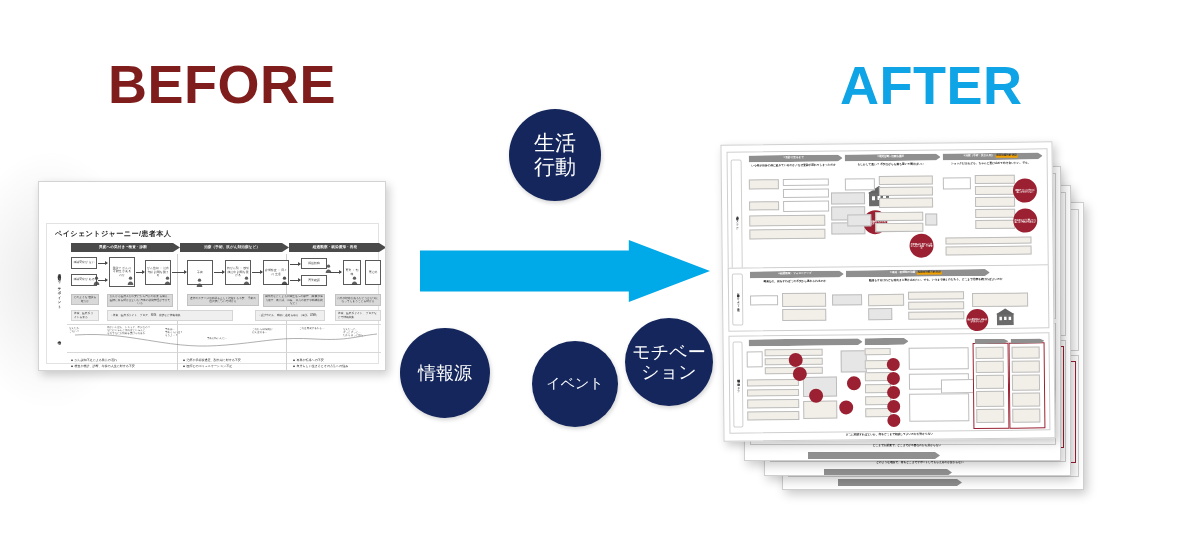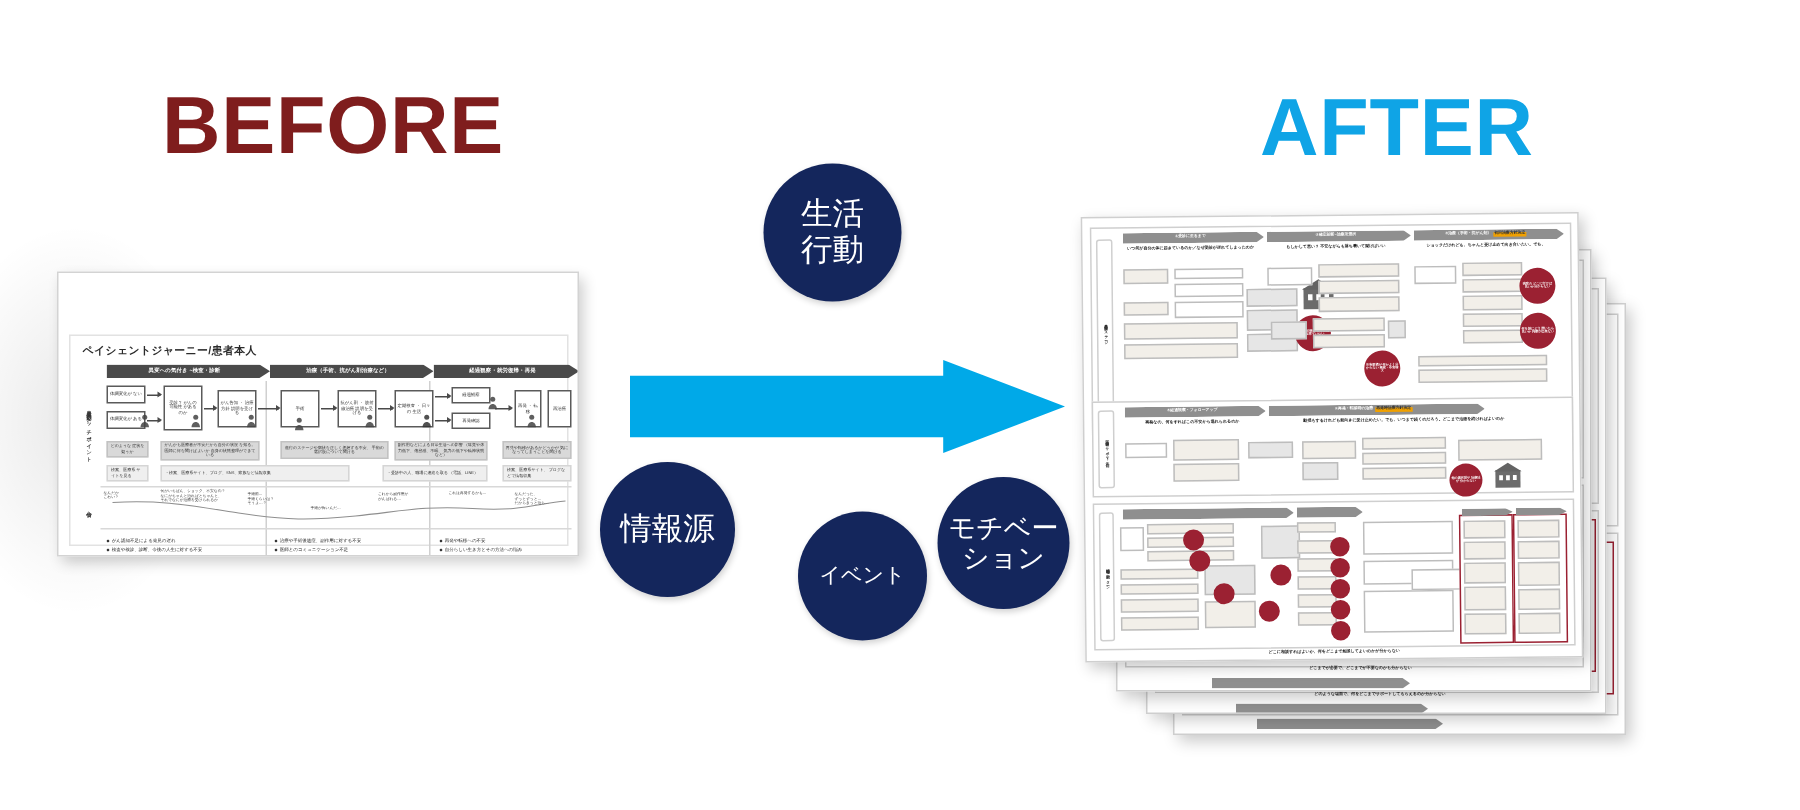--- a/index.html
+++ b/index.html
@@ -107,21 +107,21 @@
   .circ{
     position:absolute;border-radius:50%;
     background:#14265c;color:#ffffff;
     display:flex;align-items:center;justify-content:center;
     text-align:center;line-height:1.12;font-weight:500;
     box-shadow:1px 2px 4px rgba(0,0,0,.18);
   }
   #circ-attr {left:411px;top:152px;width:93px;height:93px;font-size:21px;}
   #circ-life {left:509px;top:109px;width:92px;height:92px;font-size:21px;}
   #circ-worry{left:617px;top:141px;width:86px;height:86px;font-size:21px;}
-  #circ-info {left:400px;top:308px;width:90px;height:90px;font-size:21px;}
+  #circ-info {left:400px;top:328px;width:90px;height:90px;font-size:18px;}
   #circ-event{left:532px;top:341px;width:86px;height:86px;font-size:14px;}
   #circ-motiv{left:613px;top:318px;width:88px;height:88px;font-size:18px;margin-left:12px;}
 
   #big-arrow{
     position:absolute;left:420px;top:240px;width:290px;height:62px;
     background:#00a9e8;
     clip-path:polygon(0 17%, 72% 17%, 72% 0, 100% 50%, 72% 100%, 72% 83%, 0 83%);
     filter:drop-shadow(2px 3px 3px rgba(0,0,0,.18));
   }
 

